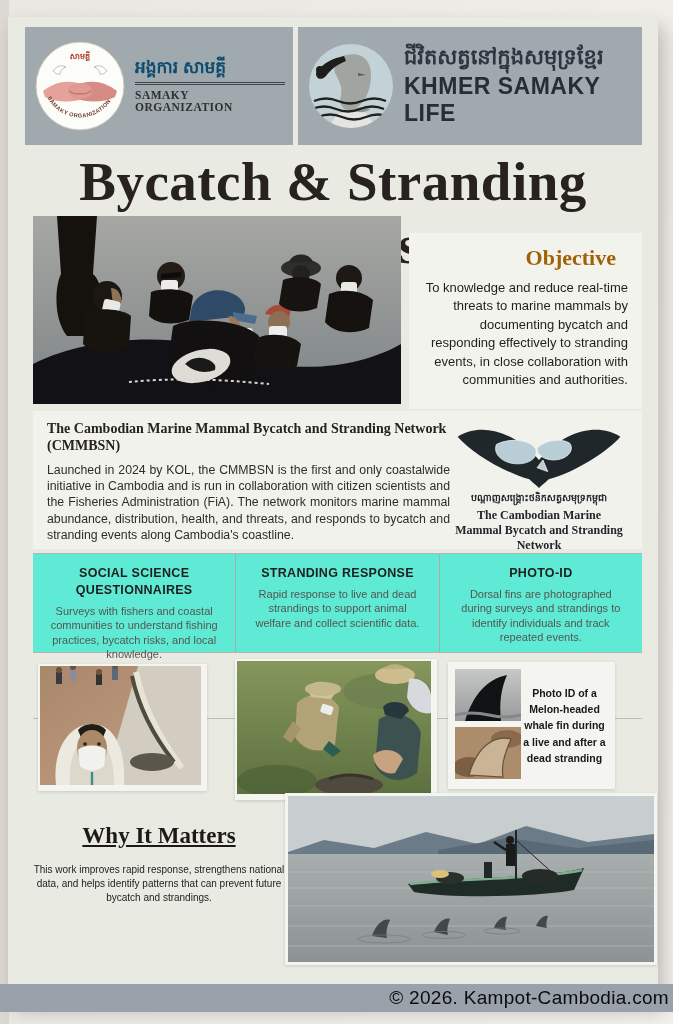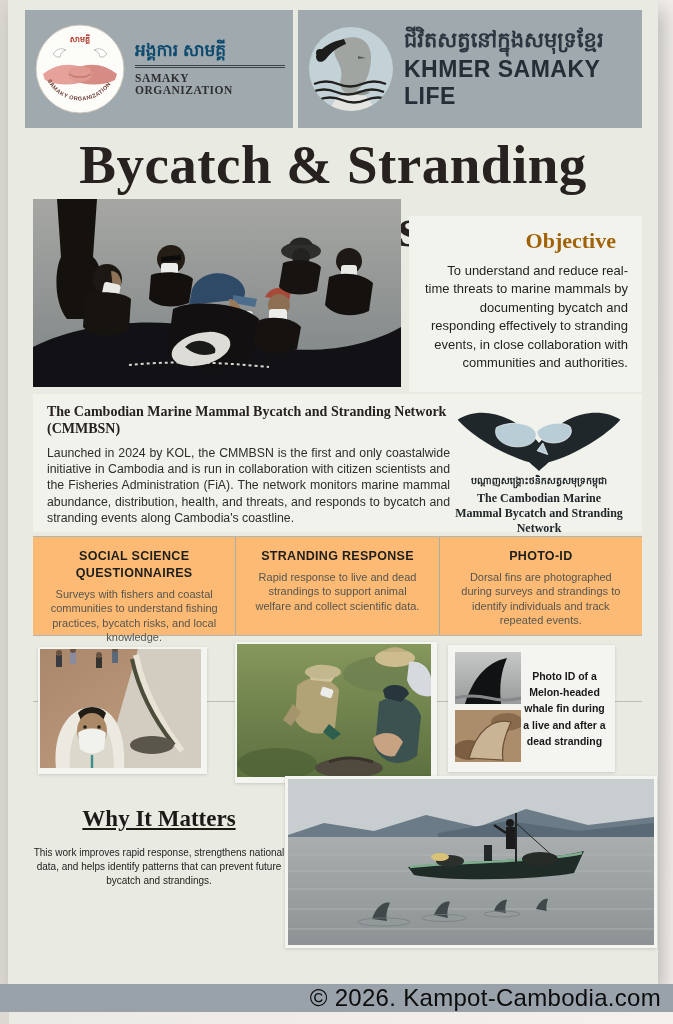--- a/index.html
+++ b/index.html
@@ -1,21 +1,21 @@
 <!DOCTYPE html>
 <html><head>
 <meta charset="utf-8">
 <style>
   html,body{margin:0;padding:0;background:#d8d5d0;}
   .stage{position:relative;width:673px;height:1024px;overflow:hidden;
          background:linear-gradient(105deg,#e9e7e2 0%,#efece8 55%,#f4f0ec 100%);
          font-family:"Liberation Sans",sans-serif;}
   .wall-edge{position:absolute;left:0;top:0;width:9px;height:100%;background:#dcd9d3;}
 
-  .poster{position:absolute;left:8px;top:0;width:650px;height:984px;
+  .poster{position:absolute;left:8px;top:17px;width:650px;height:984px;
           background:#e9ebe3;box-shadow:6px 10px 18px rgba(0,0,0,.22);}
 
   
   .header-band{position:absolute;left:17px;top:10px;width:617px;height:118px;display:flex;gap:5px;}
   .panel{background:#9fa9ae;display:flex;align-items:center;padding:8px 10px;box-sizing:border-box;}
   .panel.samaky{width:268px;}
   .panel.kol{flex:1;}
   .logo-circle{flex:0 0 auto;}
   .samaky-text{margin-left:10px;}
   .samaky-khmer{font-size:17px;font-weight:bold;color:#0c4a6e;line-height:1.1;}
@@ -46,21 +46,21 @@
   .cmmbsn-left{width:408px;}
   .cmmbsn-heading{font-family:"Liberation Serif",serif;font-weight:bold;font-size:14px;
      color:#272220;line-height:1.2;margin-bottom:7px;}
   .cmmbsn-body{font-size:12.3px;color:#2d2d2b;text-align:justify;line-height:1.33;}
   .cmmbsn-right{flex:1;text-align:center;padding-top:6px;}
   .tail-khmer{font-size:9.5px;font-weight:bold;color:#20262a;margin-top:3px;}
   .tail-caption{font-family:"Liberation Serif",serif;font-size:12px;font-weight:bold;
      color:#20262a;line-height:1.25;margin:2px auto 0;width:170px;}
 
   
-  .programs{position:absolute;left:25px;top:536px;width:609px;height:100px;background:#fdba74;
+  .programs{position:absolute;left:25px;top:536px;width:609px;height:100px;background:#5eead4;
      border-top:1px solid #b3b6ae;border-bottom:1px solid #b3b6ae;display:flex;box-sizing:border-box;}
   .program-col{flex:1;padding:11px 16px;box-sizing:border-box;}
   .program-col + .program-col{border-left:1px solid #a9ada5;}
   .program-heading{font-size:12.5px;font-weight:bold;color:#1e1e1c;text-align:center;
      letter-spacing:.3px;line-height:1.35;margin-bottom:5px;}
   .program-body{font-size:11px;color:#55564f;text-align:center;line-height:1.32;}
 
   
   .strip-line{position:absolute;left:25px;top:701px;width:609px;height:1px;background:#bcbfb6;}
   .photo-frame{position:absolute;background:#f4f4f0;box-shadow:0 1px 3px rgba(0,0,0,.15);}
@@ -74,21 +74,21 @@
 
   
   .why{position:absolute;left:25px;top:806px;width:252px;text-align:center;}
   .why-heading{font-family:"Liberation Serif",serif;font-weight:bold;font-size:23px;color:#1c1917;
      text-decoration:underline;margin-bottom:14px;}
   .why-body{font-size:10px;color:#232321;line-height:1.4;}
   .sea-photo{left:277px;top:776px;width:372px;height:172px;padding:3px;box-sizing:border-box;}
 
   .footer-band{position:absolute;left:0;top:984px;width:673px;height:28px;background:#99a1aa;
      display:flex;align-items:center;justify-content:flex-end;}
-  .watermark{font-size:24px;color:#0c0c0c;padding-right:12px;letter-spacing:.3px;}
+  .watermark{font-size:19px;color:#0c0c0c;padding-right:4px;letter-spacing:.3px;}
 
   svg{display:block;}
 </style>
 </head>
 <body>
 
 <div class="stage">
   <div class="wall-edge"></div>
 
   <div class="poster">
@@ -199,21 +199,21 @@
           <circle cx="316" cy="62" r="13" fill="#1e1914"></circle>
           <rect x="308" y="66" width="16" height="12" rx="3" fill="#e8e8e4"></rect>
           <path d="M296,78 C308,72 330,74 340,84 L336,112 C318,120 300,116 292,106 Z" fill="#14110e"></path>
         </g>
         <path d="M96,166 q60,-6 140,2" stroke="#d8d8d2" stroke-width="2" fill="none" stroke-dasharray="3 3"></path>
       </svg>
     </div>
 
     <div class="objective-box">
       <div class="objective-heading">Objective</div>
-      <div class="objective-body">To understand and reduce real-time threats to marine mammals by documenting bycatch and responding effectively to stranding events, in close collaboration with communities and authorities.</div>
+      <div class="objective-body">To knowledge and reduce real-time threats to marine mammals by documenting bycatch and responding effectively to stranding events, in close collaboration with communities and authorities.</div>
     </div>
 
     <div class="cmmbsn">
       <div class="cmmbsn-left">
         <div class="cmmbsn-heading">The Cambodian Marine Mammal Bycatch and Stranding Network (CMMBSN)</div>
         <div class="cmmbsn-body">Launched in 2024 by KOL, the CMMBSN is the first and only coastalwide initiative in Cambodia and is run in collaboration with citizen scientists and the Fisheries Administration (FiA). The network monitors marine mammal abundance, distribution, health, and threats, and responds to bycatch and stranding events along Cambodia's coastline.</div>
       </div>
       <div class="cmmbsn-right">
         <svg width="178" height="62" viewBox="0 0 180 64" style="margin:0 auto;">
           <path d="M6,10 C28,-4 62,2 90,34 C118,2 152,-4 174,10 C160,26 128,46 100,54 C96,58 92,61 90,63 C88,61 84,58 80,54 C52,46 20,26 6,10 Z" fill="#20272b"></path>

